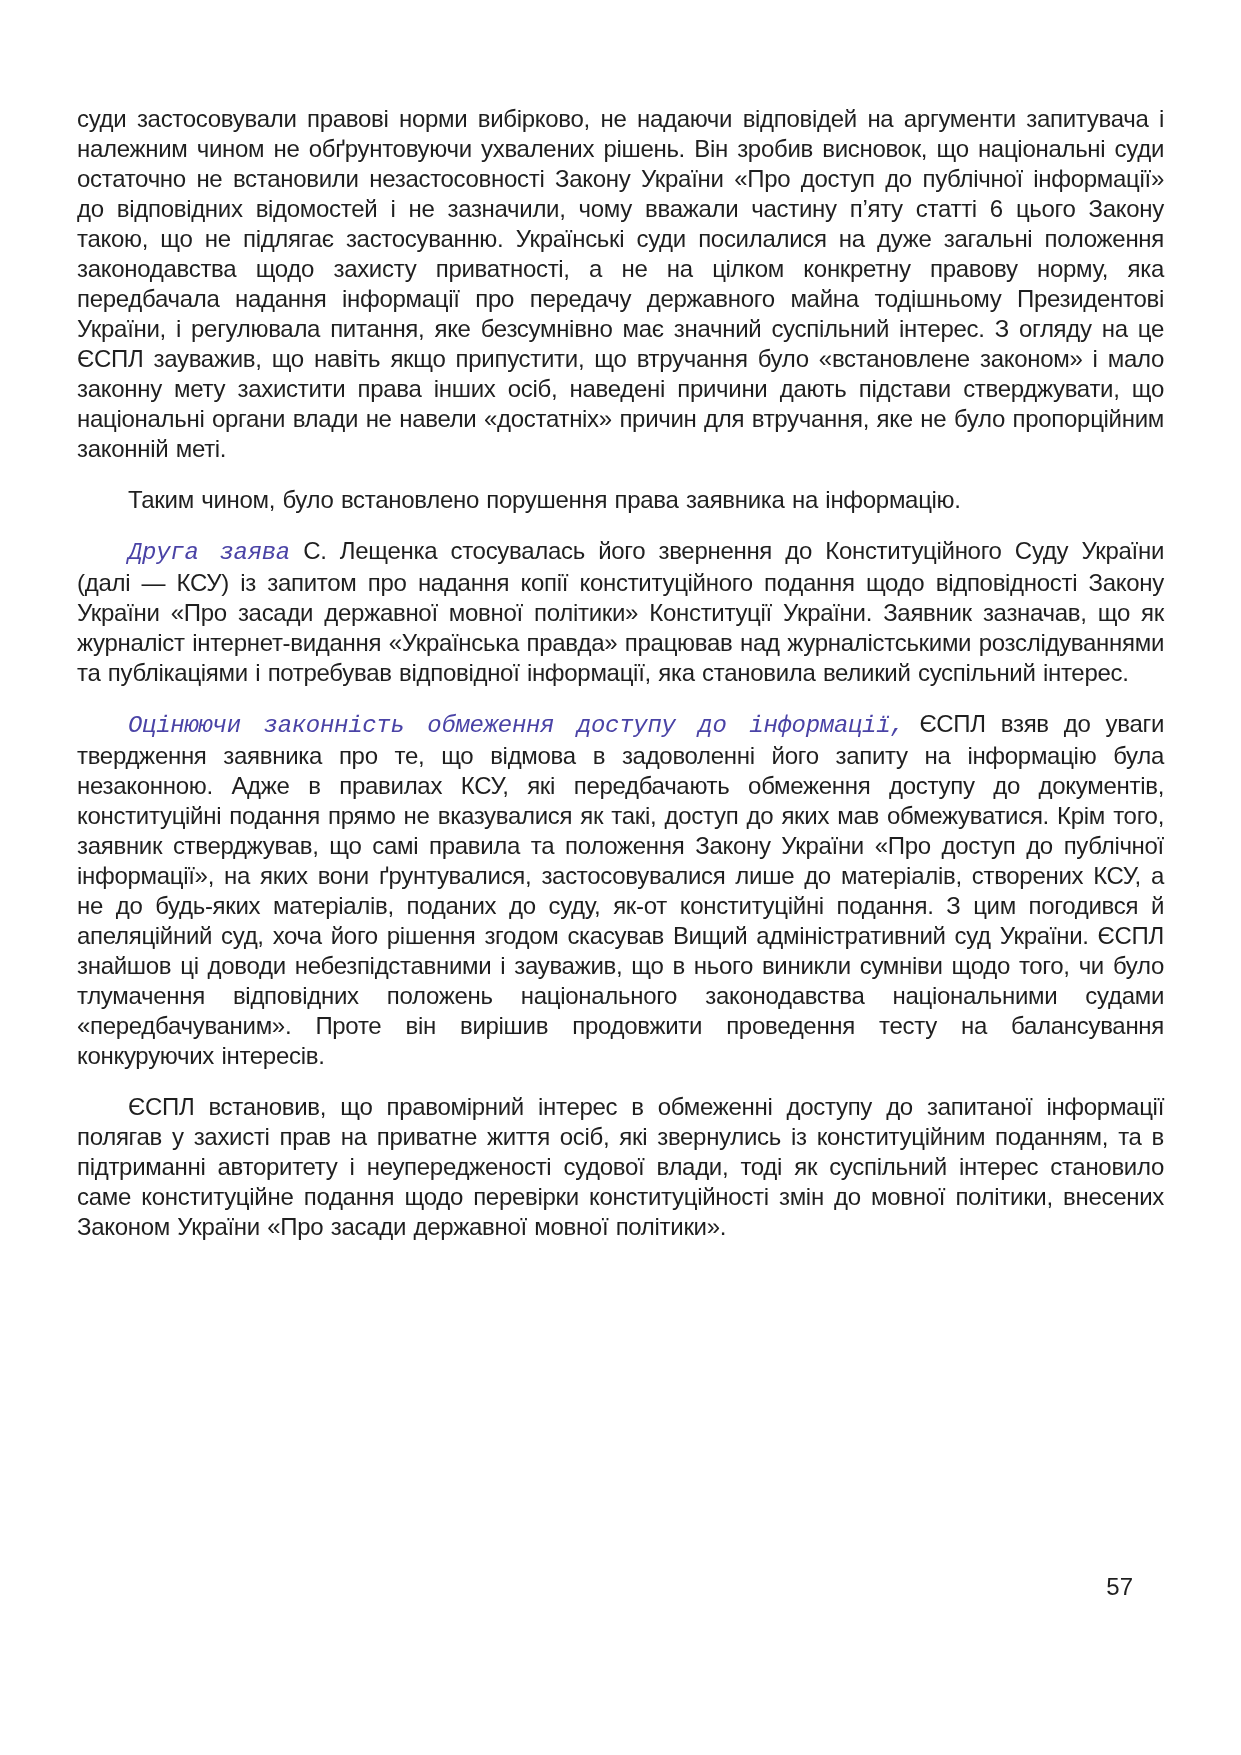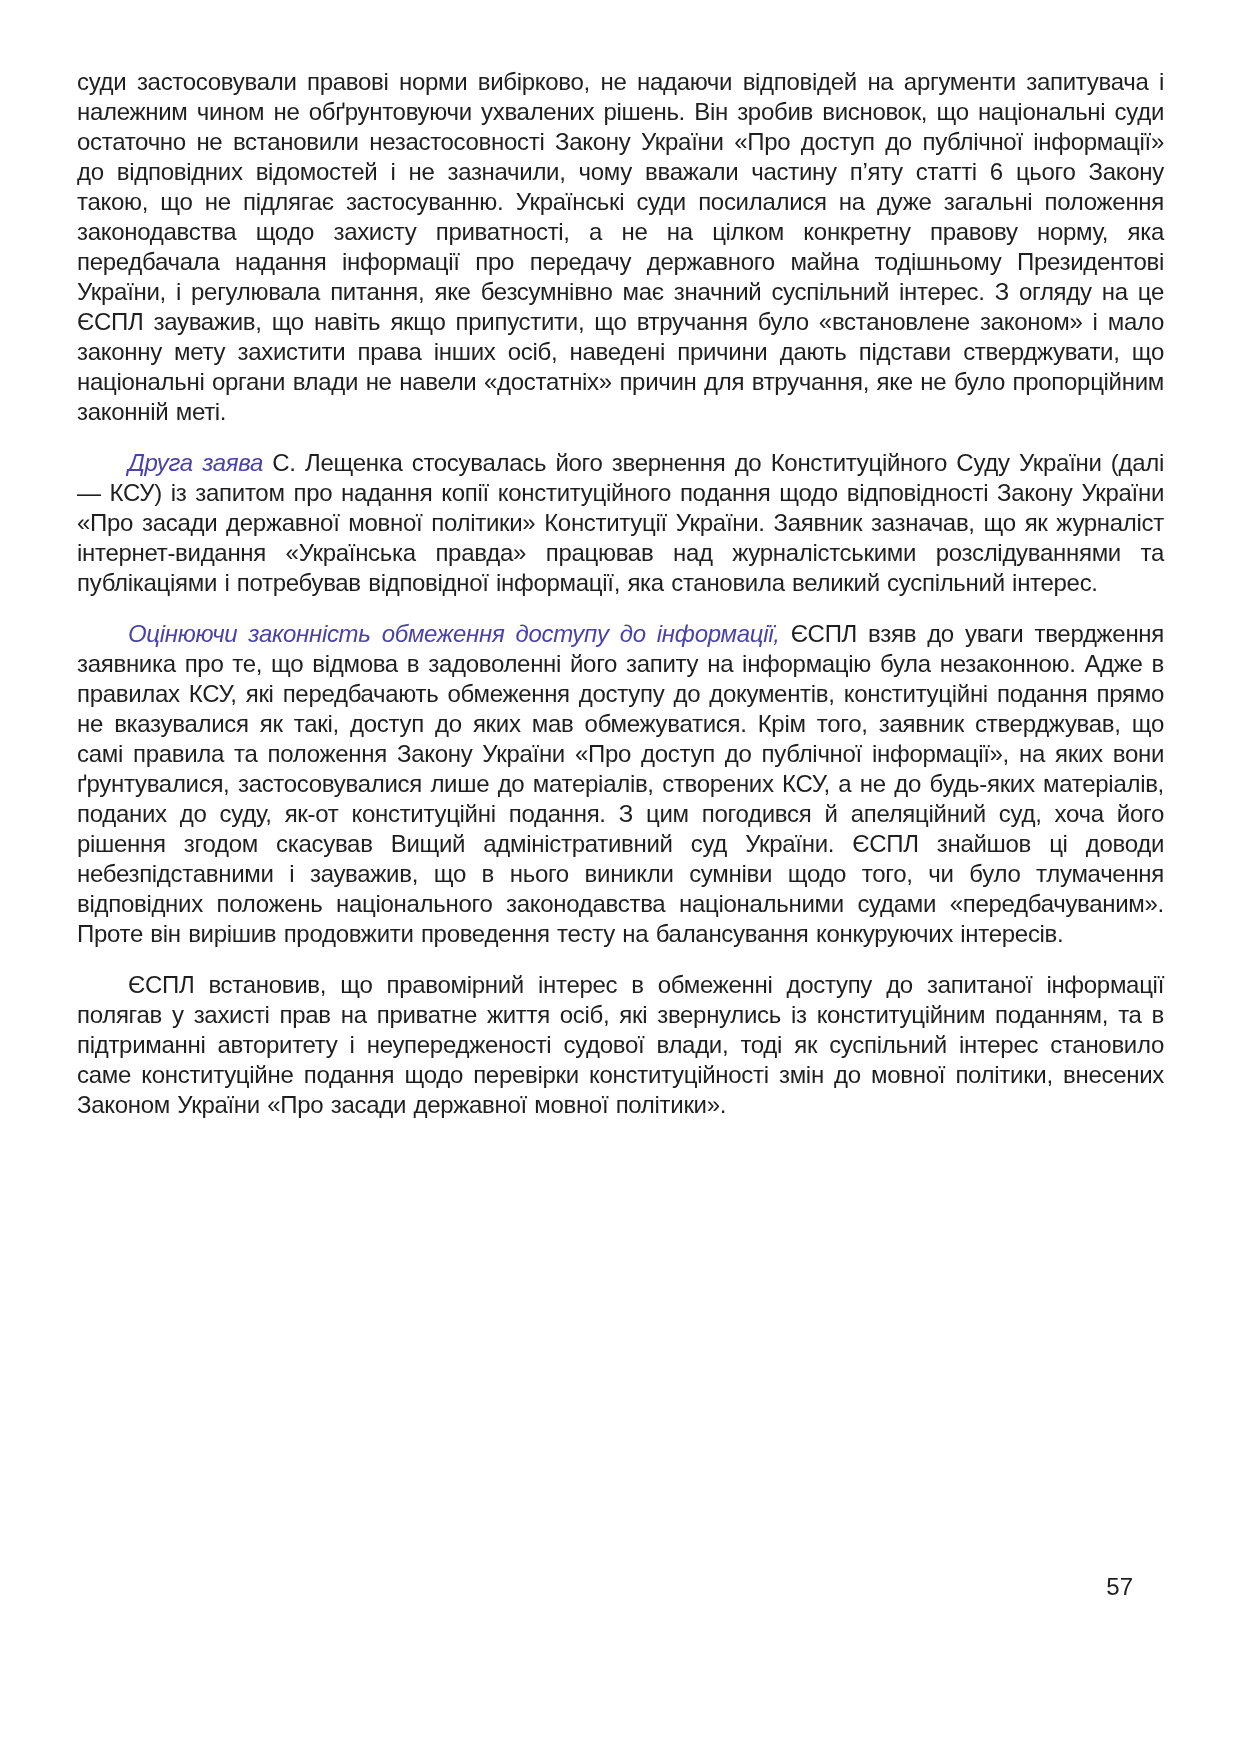--- a/index.html
+++ b/index.html
@@ -15,52 +15,53 @@
     width: 1241px;
     height: 1755px;
     overflow: hidden;
     font-family: "Liberation Sans", sans-serif;
   }
   .page {
     position: relative;
     width: 1241px;
     height: 1755px;
     background: var(--bg);
-    padding: 67px 77px 0 77px;
+    padding: 104px 77px 0 77px;
   }
   .para {
     font-size: 24px;
     line-height: 30px;
     letter-spacing: -0.3px;
     color: var(--text);
     text-align: justify;
     margin: 0 0 21px 0;
     word-spacing: 1px;
   }
   .para.indent { text-indent: 51px; }
   .run-italic { }
-  .run-accent { color: var(--accent); font-style: italic; }
+  .run-accent { color: var(--accent); font-style: italic; font-family: Liberation Mono, monospace; }
   .page-number {
     position: absolute;
     top: 1572px;
     left: 0;
     right: 108px;
     text-align: right;
     font-size: 24px;
     line-height: 30px;
     color: var(--text);
   }
 </style>
 </head>
 <body>
 
 <div class="page">
 
   <p class="para"><span>суди застосовували правові норми вибірково, не надаючи відповідей на аргументи запитувача і належним чином не обґрунтовуючи ухвалених рішень. Він зробив висновок, що національні суди остаточно не встановили незастосовності Закону України «Про доступ до публічної інформації» до відповідних відомостей і не зазначили, чому вважали частину п’яту статті 6 цього Закону такою, що не підлягає застосуванню. Українські суди посилалися на дуже загальні положення законодавства щодо захисту приватності, а не на цілком конкретну правову норму, яка передбачала надання інформації про передачу державного майна тодішньому Президентові України, і регулювала питання, яке безсумнівно має значний суспільний інтерес. З огляду на це ЄСПЛ зауважив, що навіть якщо припустити, що втручання було «встановлене законом» і мало законну мету захистити права інших осіб, наведені причини дають підстави стверджувати, що національні органи влади не навели «достатніх» причин для втручання, яке не було пропорційним законній меті.</span></p>
 
+  <p class="para indent"><span>Таким чином, було встановлено порушення права заявника на інформацію.</span></p>
 
   <p class="para indent"><span class="run-accent">Друга заява</span><span> С. Лещенка стосувалась його звернення до Конституційного Суду України (далі — КСУ) із запитом про надання копії конституційного подання щодо відповідності Закону України «Про засади державної мовної політики» Конституції України. Заявник зазначав, що як журналіст інтернет-видання «Українська правда» працював над журналістськими розслідуваннями та публікаціями і потребував відповідної інформації, яка становила великий суспільний інтерес.</span></p>
 
 
   <p class="para indent"><span class="run-accent">Оцінюючи законність обмеження доступу до інформації,</span><span> ЄСПЛ взяв до уваги твердження заявника про те, що відмова в задоволенні його запиту на інформацію була незаконною. Адже в правилах КСУ, які передбачають обмеження доступу до документів, конституційні подання прямо не вказувалися як такі, доступ до яких мав обмежуватися. Крім того, заявник стверджував, що самі правила та положення Закону України «Про доступ до публічної інформації», на яких вони ґрунтувалися, застосовувалися лише до матеріалів, створених КСУ, а не до будь-яких матеріалів, поданих до суду, як-от конституційні подання. З цим погодився й апеляційний суд, хоча його рішення згодом скасував Вищий адміністративний суд України. ЄСПЛ знайшов ці доводи небезпідставними і зауважив, що в нього виникли сумніви щодо того, чи було тлумачення відповідних положень національного законодавства національними судами «передбачуваним». Проте він вирішив продовжити проведення тесту на балансування конкуруючих інтересів.</span></p>
 
   <p class="para indent"><span>ЄСПЛ встановив, що </span><span class="run-italic">правомірний інтерес в обмеженні доступу до запитаної інформації</span><span> полягав у захисті прав на приватне життя осіб, які звернулись із конституційним поданням, та в підтриманні авторитету і неупередженості судової влади, тоді як </span><span class="run-italic">суспільний інтерес</span><span> становило саме конституційне подання щодо перевірки конституційності змін до мовної політики, внесених Законом України «Про засади державної мовної політики».</span></p>
 
   <div class="page-number">57</div>
 

